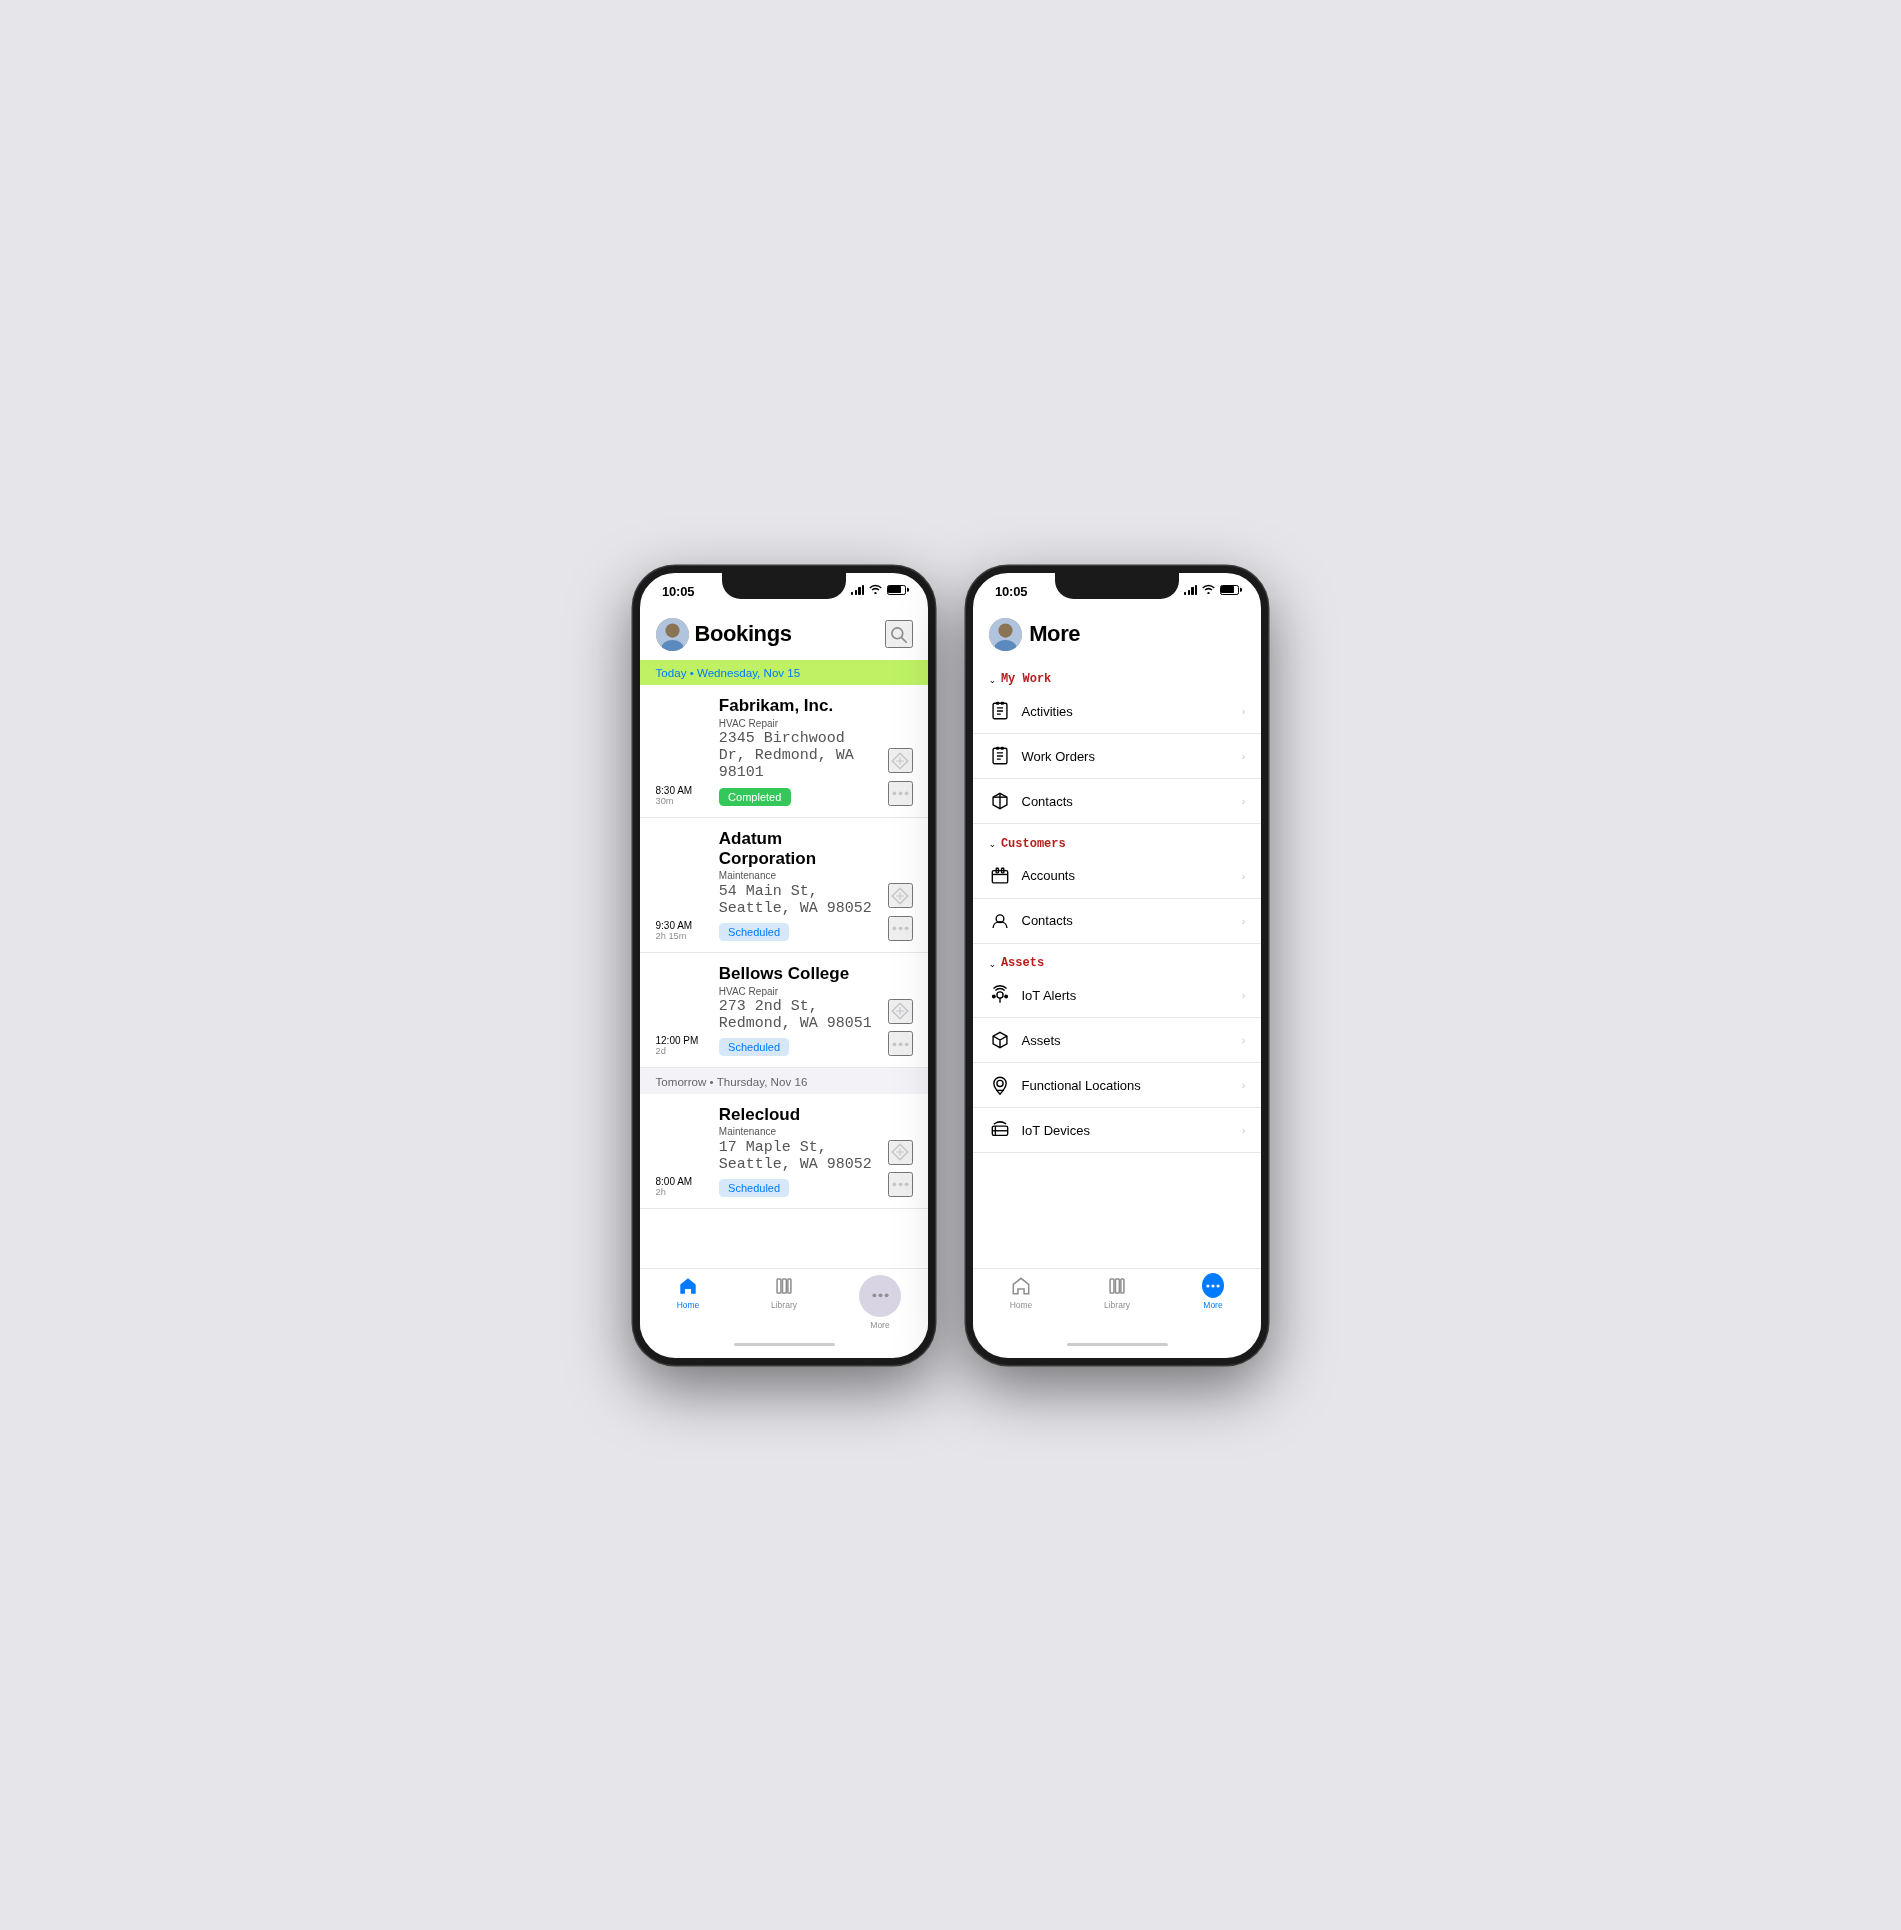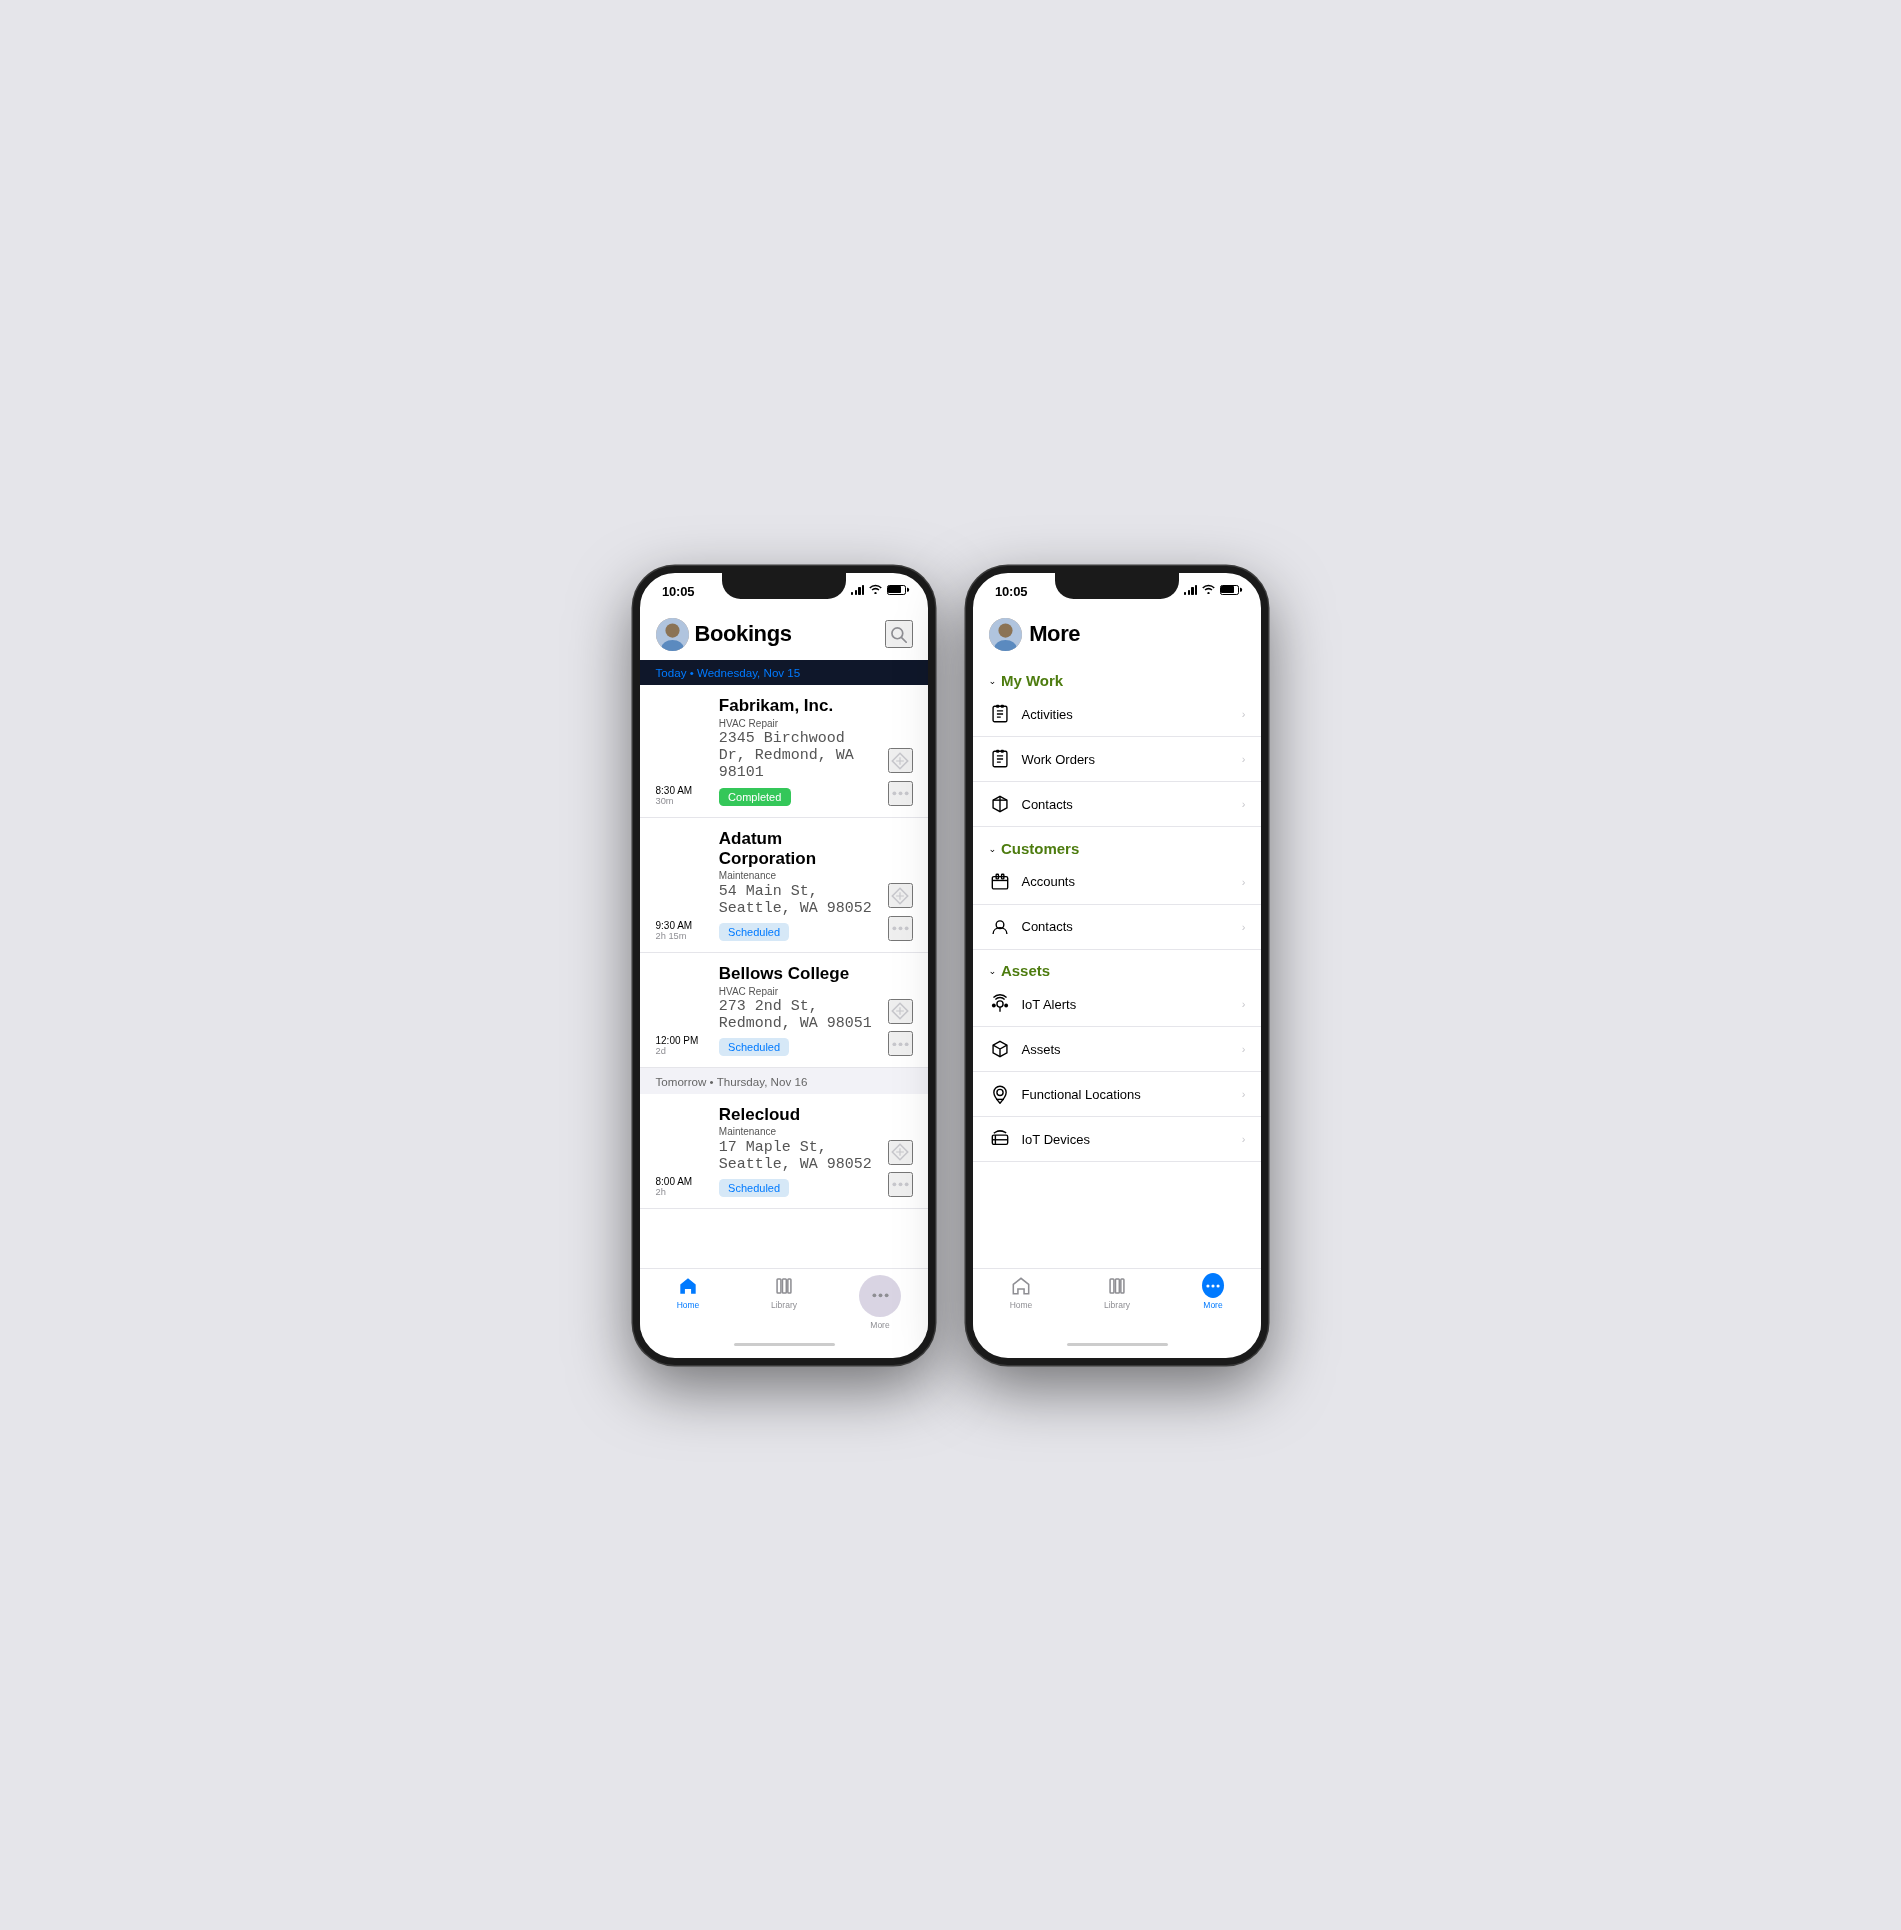--- a/index.html
+++ b/index.html
@@ -175,21 +175,21 @@
       width: 17px;
       height: 17px;
     }
 
     .bookings-content {
       flex: 1;
       overflow-y: auto;
     }
 
     .date-header {
-      background: #0f172a;
+      background: #bef264;
       padding: 6.2px 15.5px;
       font-size: 11.6px;
       color: #007aff;
       font-weight: 500;
     }
 
     .date-header-tomorrow {
       background: #f2f2f7;
       padding: 6.2px 15.5px;
       font-size: 11.6px;
@@ -349,23 +349,24 @@
     }
 
     .section-header {
       display: flex;
       align-items: center;
       gap: 4.6px;
       padding: 12.4px 15.5px 3.1px;
     }
 
     .section-title {
-      font-size: 15px;
+      font-size: 12px;
       font-weight: 700;
-      color: #4d7c0f;
+      color: #b91c1c;
+      font-family: Liberation Mono, monospace;
     }
 
     .chevron-down {
       font-size: 9.3px;
       color: #000;
     }
 
     .menu-item {
       display: flex;
       align-items: center;

